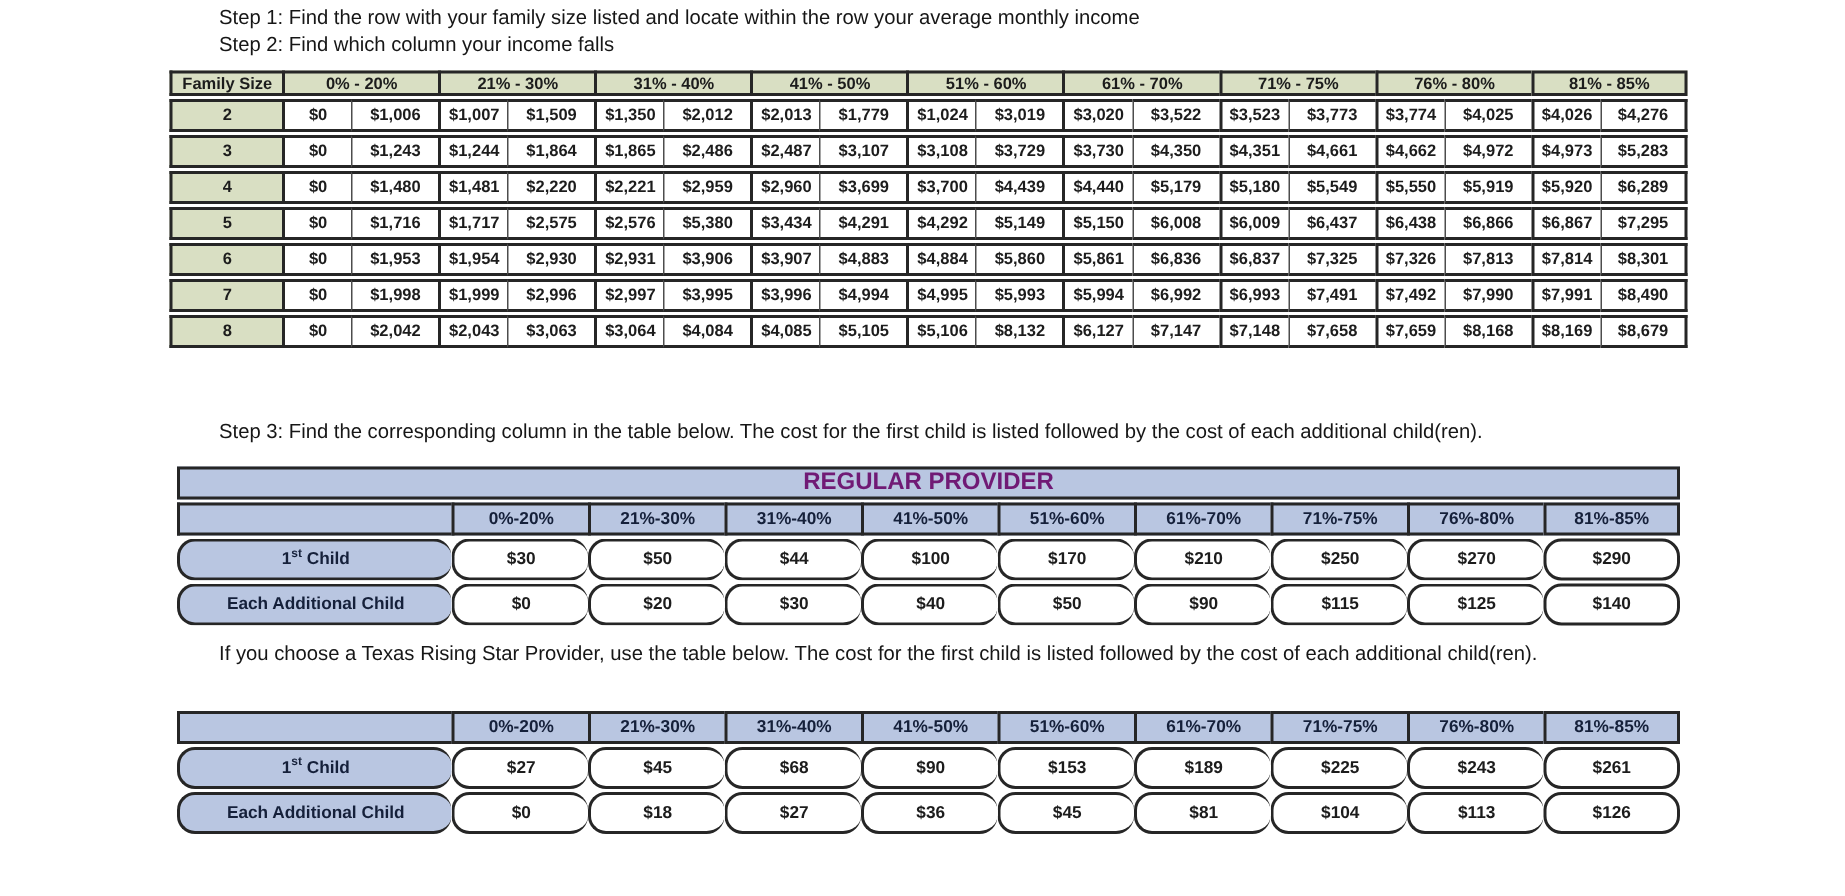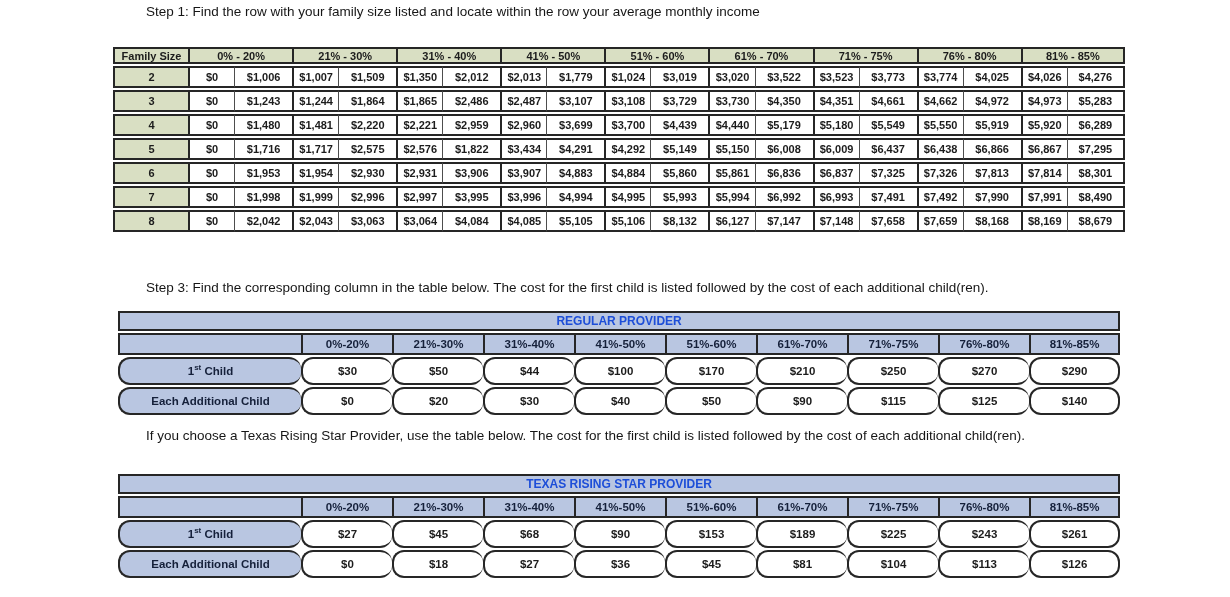--- a/index.html
+++ b/index.html
@@ -30,31 +30,32 @@
 
   .smi{left:113px;top:45px;width:1012px;font-size:11px;}
   .smi .t-title{background:var(--green);height:15px;font-size:12px;}
   .smi .ghead{background:var(--green);height:13px;}
   .smi .fam{background:var(--green);}
   .smi td.dr{height:18px;}
 
   .prov{width:1002px;font-size:11.5px;}
   .reg{left:118px;top:309px;}
   .trs{left:118px;top:472px;}
-  .prov .p-title{background:var(--blue);height:16px;font-size:12px;color:#1d4ed8;}
+  .prov .p-title{background:var(--blue);height:16px;font-size:16px;color:#701a75;}
   .prov .p-head{background:var(--blue);height:18px;color:#15203a;}
   .prov .p-lbl{background:var(--blue);color:#15203a;}
   .prov td.dr{height:24px;border-radius:12px;}
   sup{font-size:8px;line-height:0;}
 </style>
 </head>
 <body>
 
 <div class="canvas">
   <div class="step s1">Step 1: Find the row with your family size listed and locate within the row your average monthly income</div>
+  <div class="step s2">Step 2: Find which column your income falls</div>
 
   <table class="tbl smi">
       <colgroup>
         <col style="width: 75px;">
         <col style="width: 46px;">
         <col style="width: 58px;">
         <col style="width: 46px;">
         <col style="width: 58px;">
         <col style="width: 46px;">
         <col style="width: 58px;">
@@ -147,21 +148,21 @@
           <td class="dr bl2">$5,920</td>
           <td class="dr bl1 br2">$6,289</td>
         </tr>
         <tr>
           <td class="fam dr bl2">5</td>
           <td class="dr bl2">$0</td>
           <td class="dr bl1">$1,716</td>
           <td class="dr bl2">$1,717</td>
           <td class="dr bl1">$2,575</td>
           <td class="dr bl2">$2,576</td>
-          <td class="dr bl1">$1,822</td>
+          <td class="dr bl1">$5,380</td>
           <td class="dr bl2">$3,434</td>
           <td class="dr bl1">$4,291</td>
           <td class="dr bl2">$4,292</td>
           <td class="dr bl1">$5,149</td>
           <td class="dr bl2">$5,150</td>
           <td class="dr bl1">$6,008</td>
           <td class="dr bl2">$6,009</td>
           <td class="dr bl1">$6,437</td>
           <td class="dr bl2">$6,438</td>
           <td class="dr bl1">$6,866</td>
@@ -302,23 +303,20 @@
         <col style="width: 91px;">
         <col style="width: 91px;">
         <col style="width: 91px;">
         <col style="width: 91px;">
         <col style="width: 91px;">
         <col style="width: 91px;">
         <col style="width: 91px;">
       </colgroup>
       <tbody>
         <tr>
-          <td class="p-title bl2 br2" colspan="10">TEXAS RISING STAR PROVIDER</td>
-        </tr>
-        <tr>
           <td class="p-lbl p-head bl2"></td>
           <td class="p-head bl2">0%-20%</td>
           <td class="p-head bl2">21%-30%</td>
           <td class="p-head bl2">31%-40%</td>
           <td class="p-head bl2">41%-50%</td>
           <td class="p-head bl2">51%-60%</td>
           <td class="p-head bl2">61%-70%</td>
           <td class="p-head bl2">71%-75%</td>
           <td class="p-head bl2">76%-80%</td>
           <td class="p-head bl2 br2">81%-85%</td>

